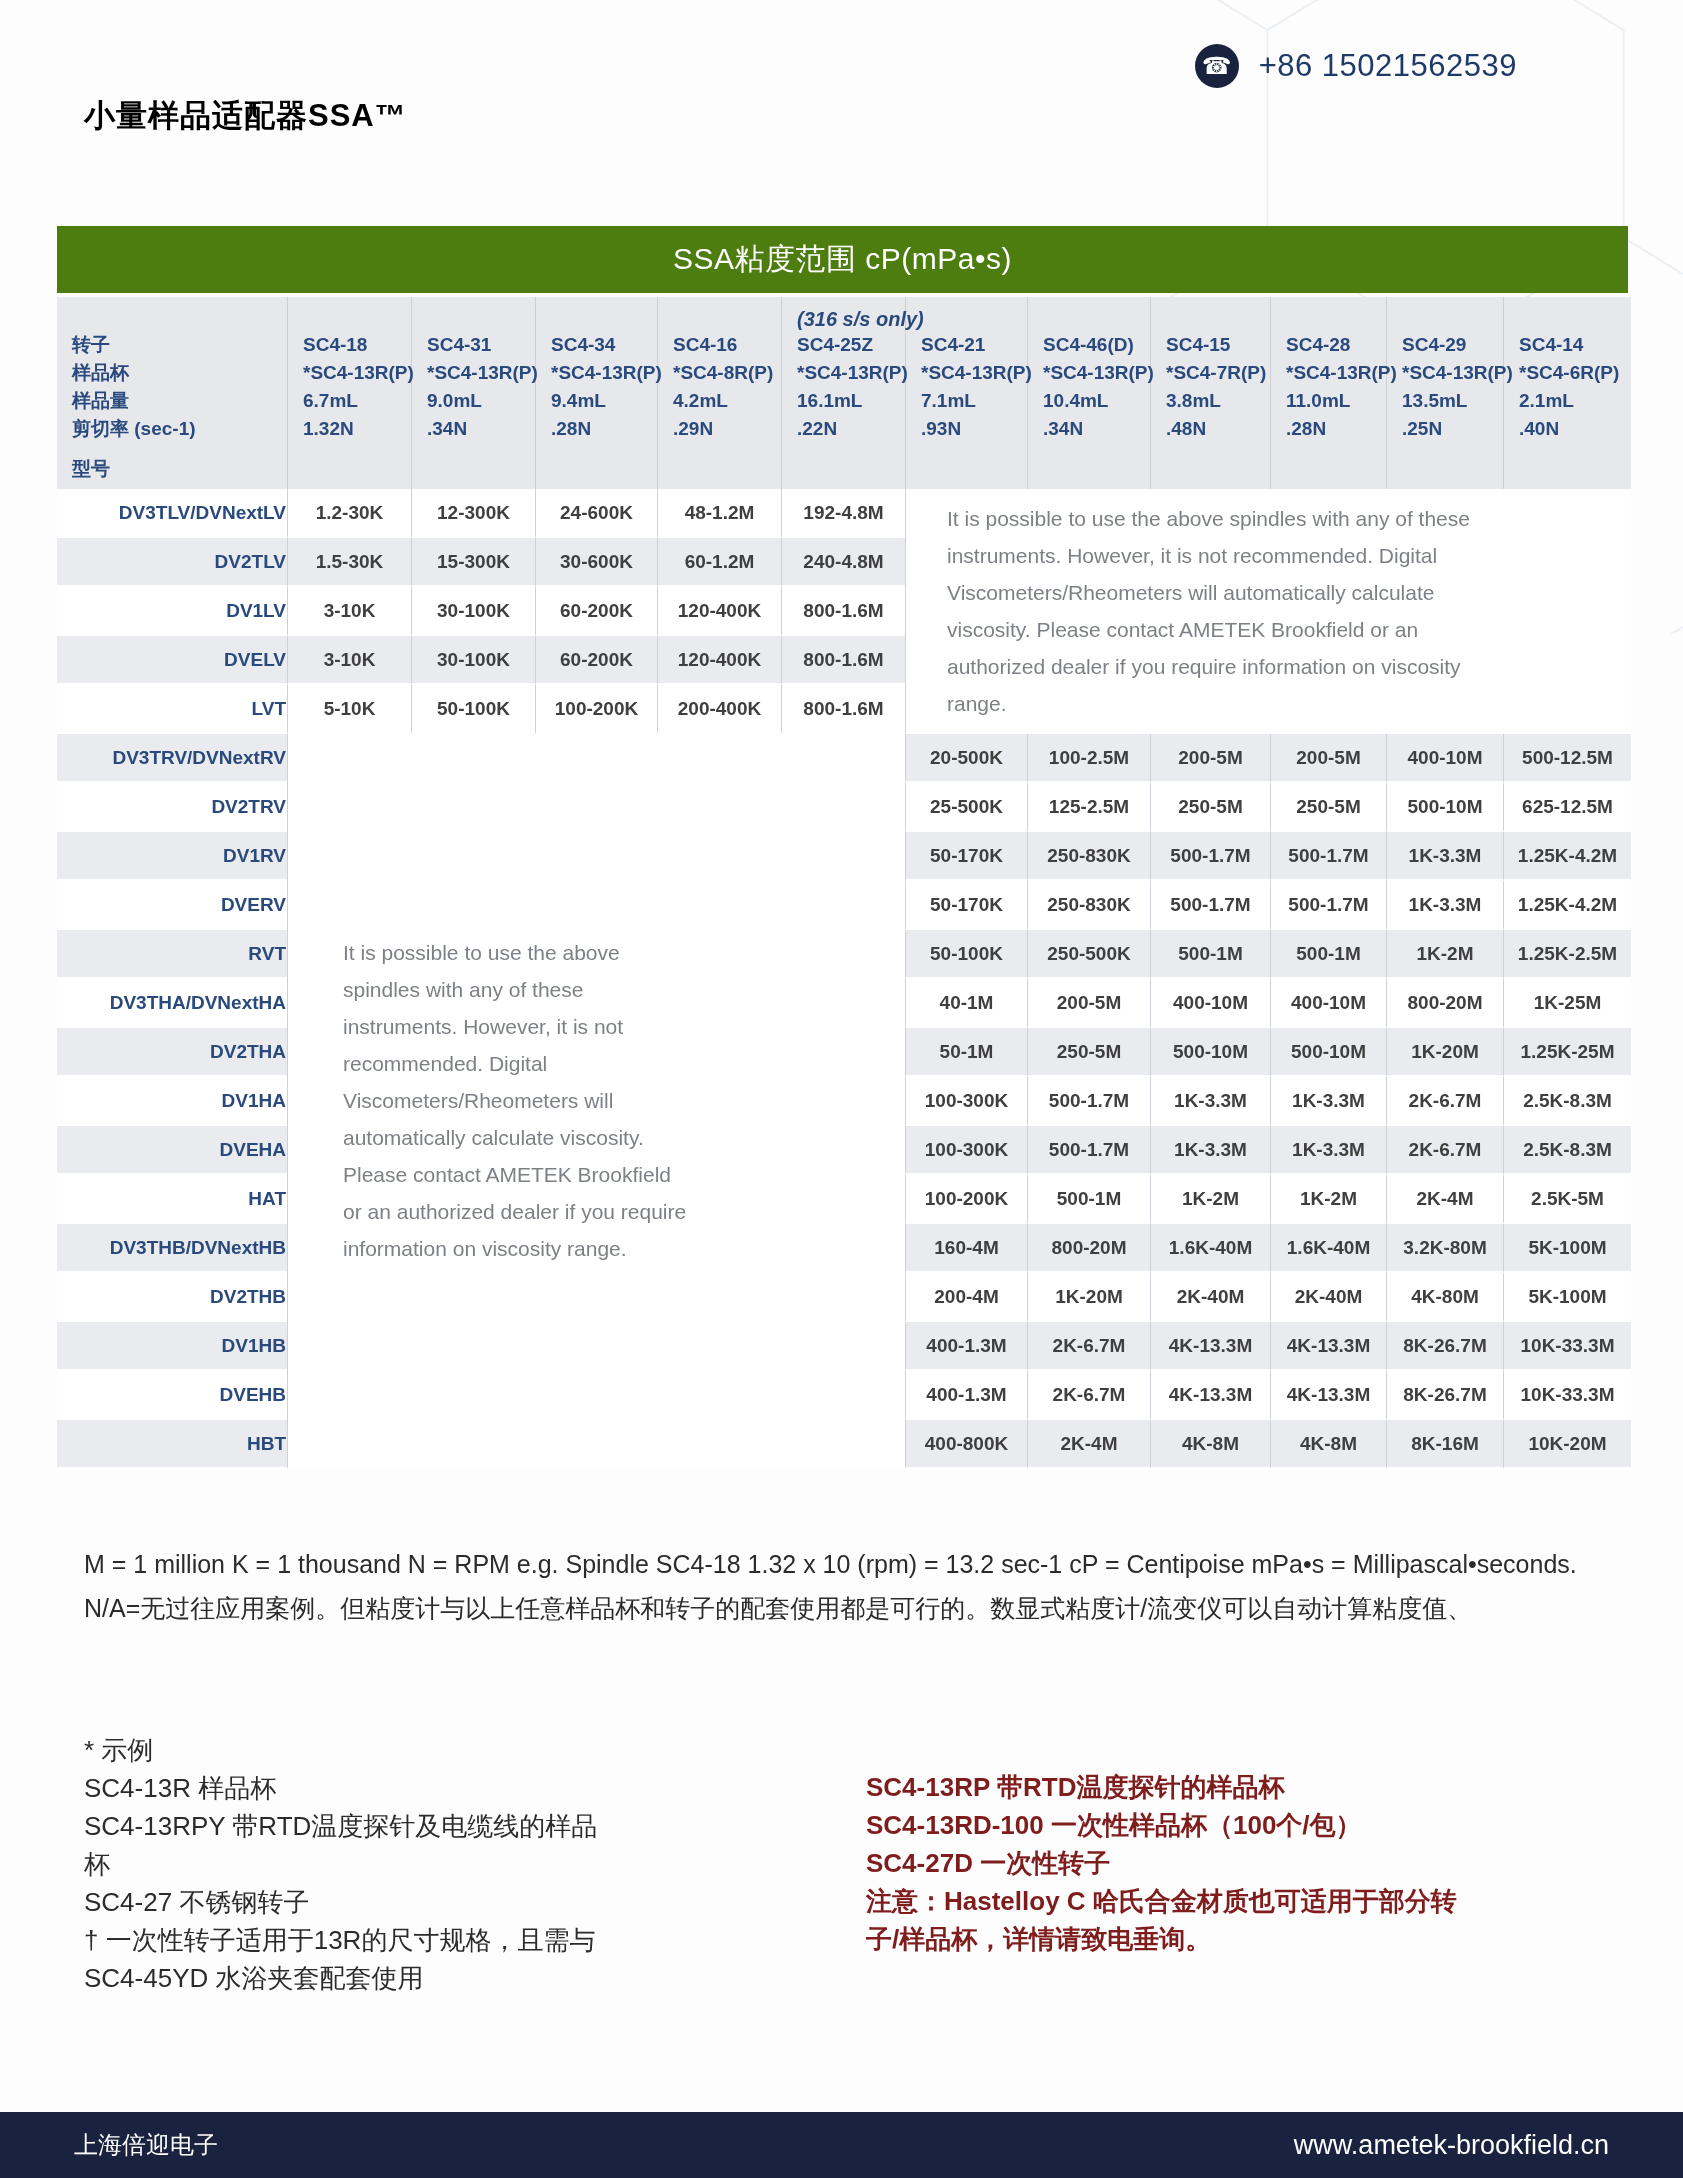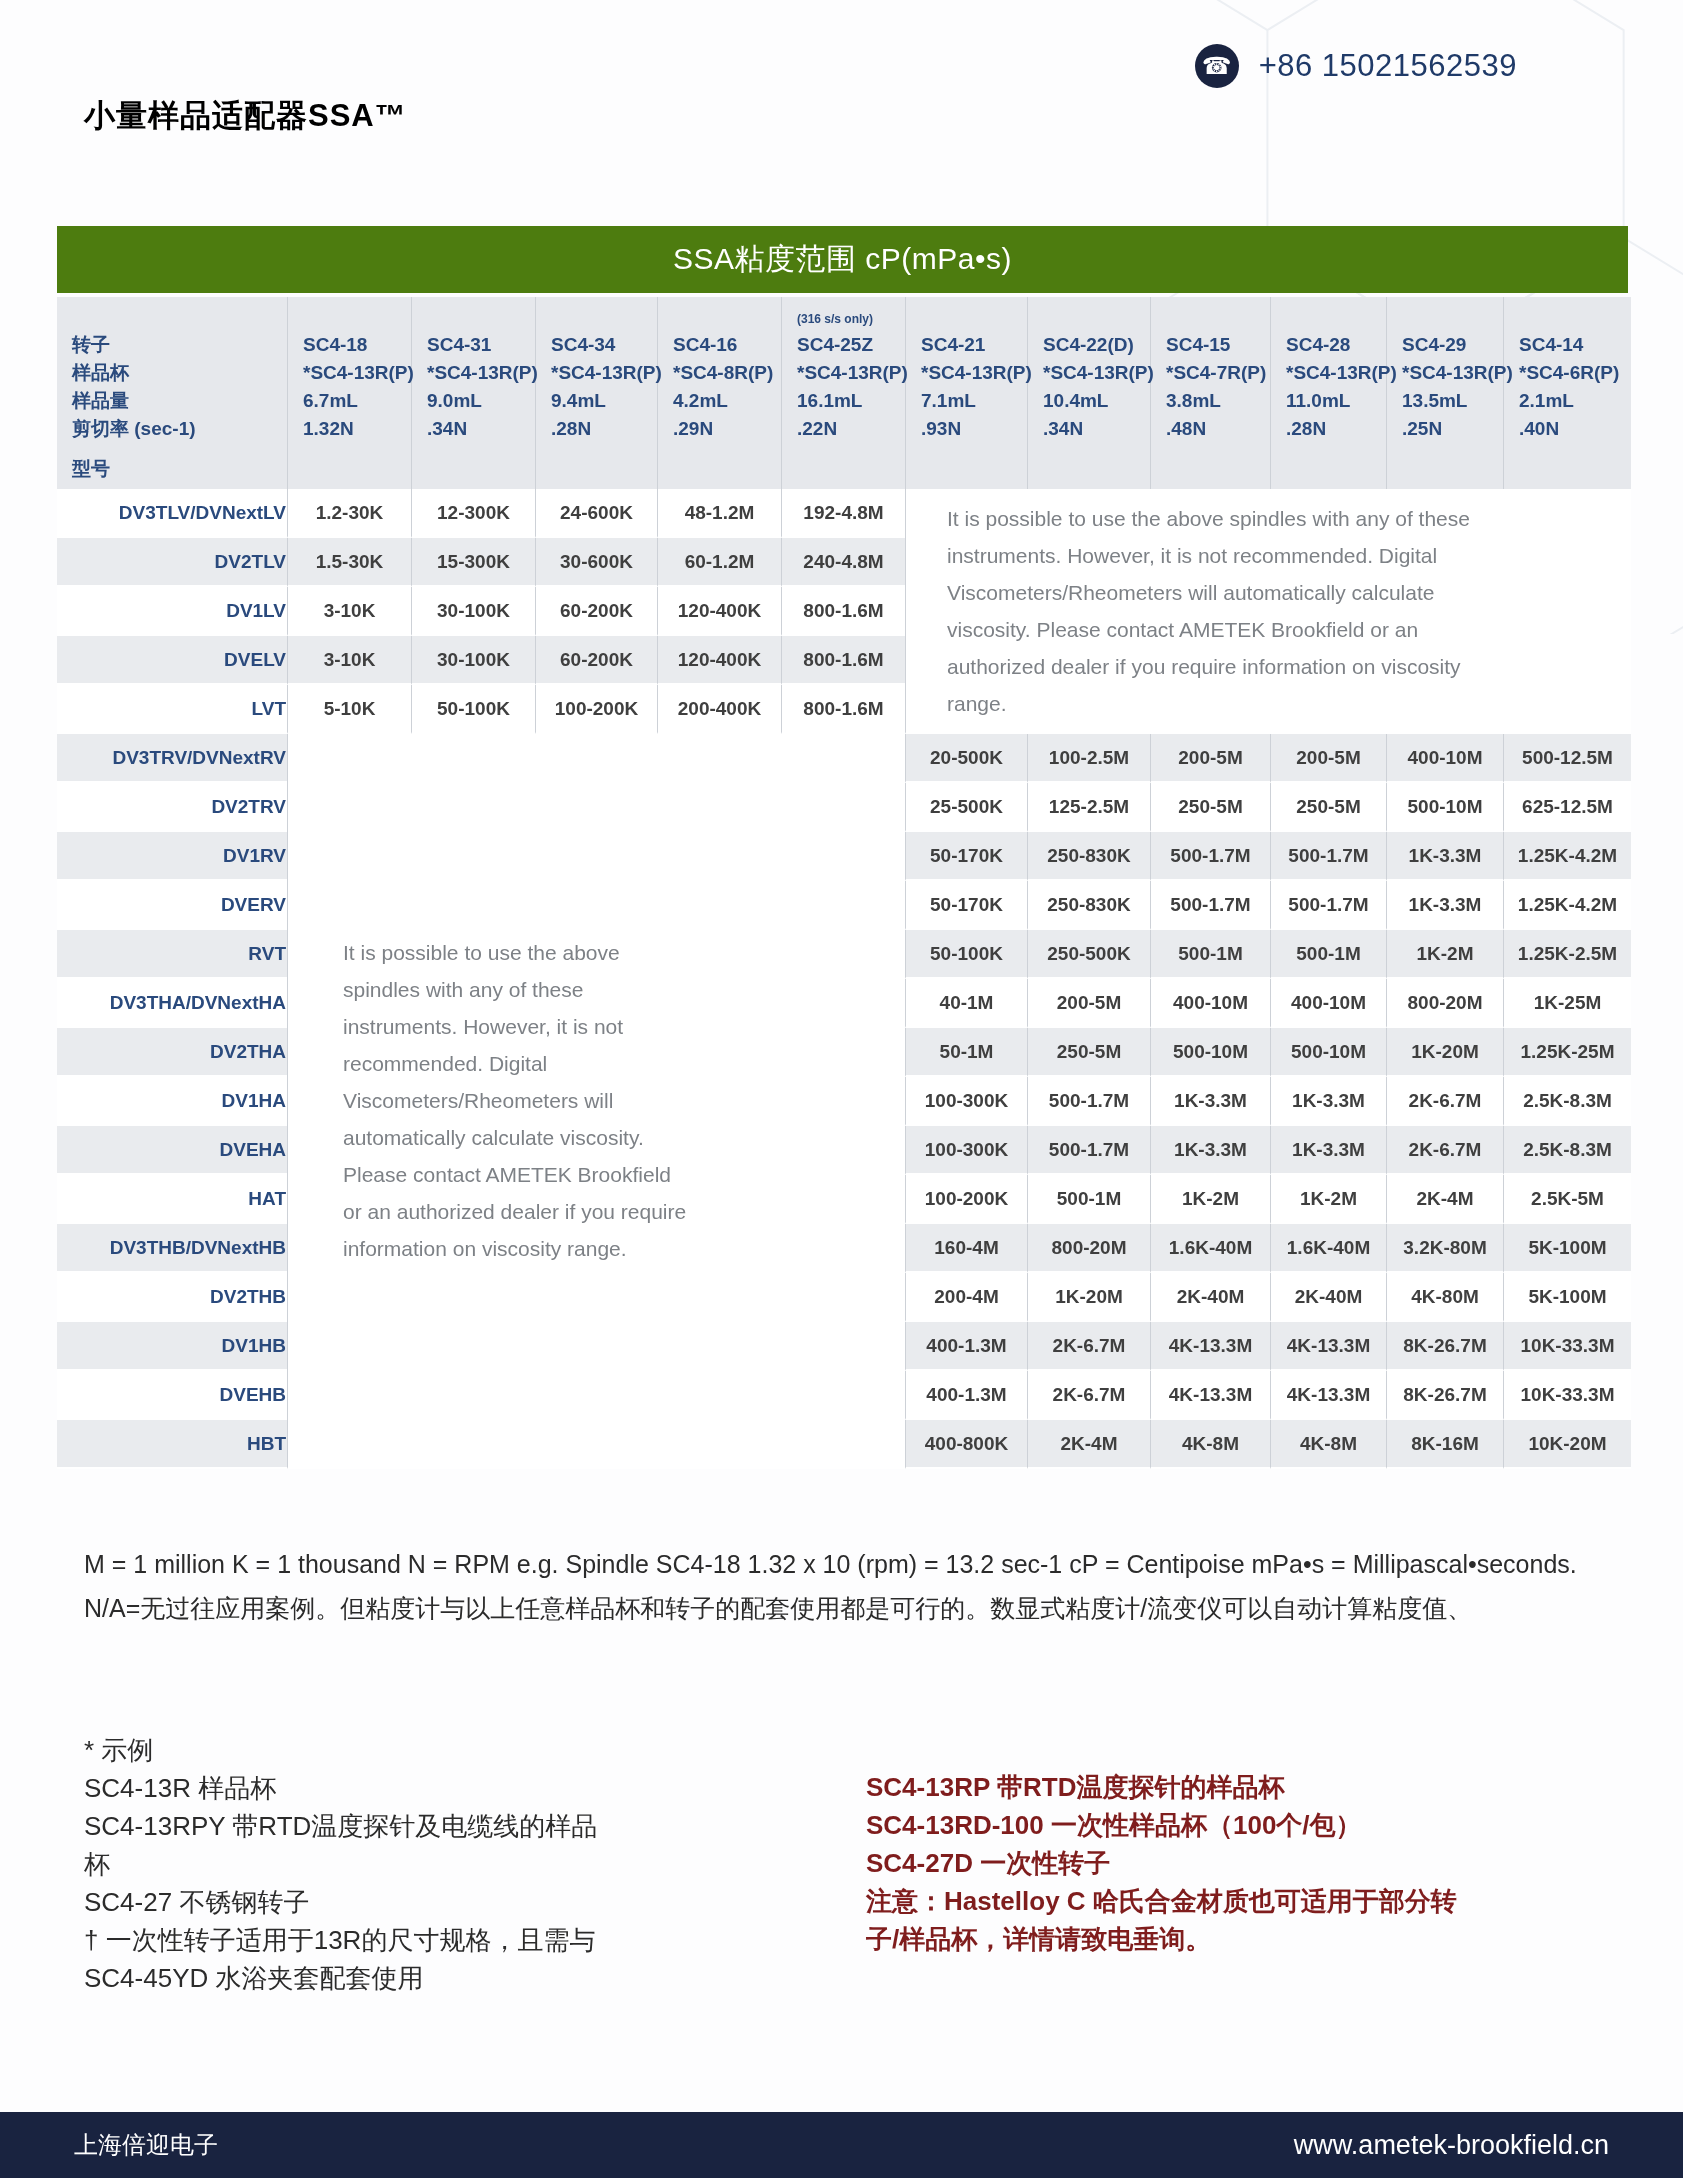--- a/index.html
+++ b/index.html
@@ -23,21 +23,21 @@
     color:#000000;letter-spacing:1px;}
 
   
   .table-wrap{position:absolute;left:57px;top:226px;width:1571px;}
   .table-title{height:67px;background:#4d7c0f;color:#fff;font-size:30px;
     display:flex;align-items:center;justify-content:center;margin-bottom:4px;letter-spacing:0.5px;}
   table{border-collapse:separate;border-spacing:0;table-layout:fixed;width:1571px;font-size:19px;}
   thead th{background:#e6e8ec;height:190px;box-sizing:border-box;vertical-align:top;
     text-align:left;padding:10px 6px 6px 15px;font-weight:bold;color:#2a4a7d;}
   thead th + th, tbody td + td{border-left:1px solid #cdd1d7;}
-  .note-line{line-height:24px;font-size:12px;min-height:24px;white-space:nowrap;}
+  .note-line{line-height:24px;font-size:20px;min-height:24px;white-space:nowrap;font-style:italic;}
   .hline{line-height:28px;white-space:nowrap;}
   .model-gap{height:12px;}
   tbody td{height:49px;box-sizing:border-box;border-bottom:2px solid #fff;}
   tbody tr:nth-child(odd) td{background:#ffffff;}
   tbody tr:nth-child(even) td{background:#e9ebee;}
   td.model-cell{padding-left:20px;font-weight:bold;color:#2a4a7d;text-align:right;white-space:nowrap;}
   td.val-cell{text-align:center;color:#3f3f3f;font-weight:bold;}
   td.note-cell{background:#ffffff !important;vertical-align:middle;}
   .note-text{color:#7d8186;font-size:21px;line-height:37px;text-align:left;}
   .note-text.left-block{width:348px;margin-left:54px;}
@@ -144,21 +144,21 @@
           </th>
           <th>
             <div class="note-line"></div>
             <div class="hline">SC4-21</div>
             <div class="hline">*SC4-13R(P)</div>
             <div class="hline">7.1mL</div>
             <div class="hline">.93N</div>
           </th>
           <th>
             <div class="note-line"></div>
-            <div class="hline">SC4-22(D)</div>
+            <div class="hline">SC4-46(D)</div>
             <div class="hline">*SC4-13R(P)</div>
             <div class="hline">10.4mL</div>
             <div class="hline">.34N</div>
           </th>
           <th>
             <div class="note-line"></div>
             <div class="hline">SC4-15</div>
             <div class="hline">*SC4-7R(P)</div>
             <div class="hline">3.8mL</div>
             <div class="hline">.48N</div>

